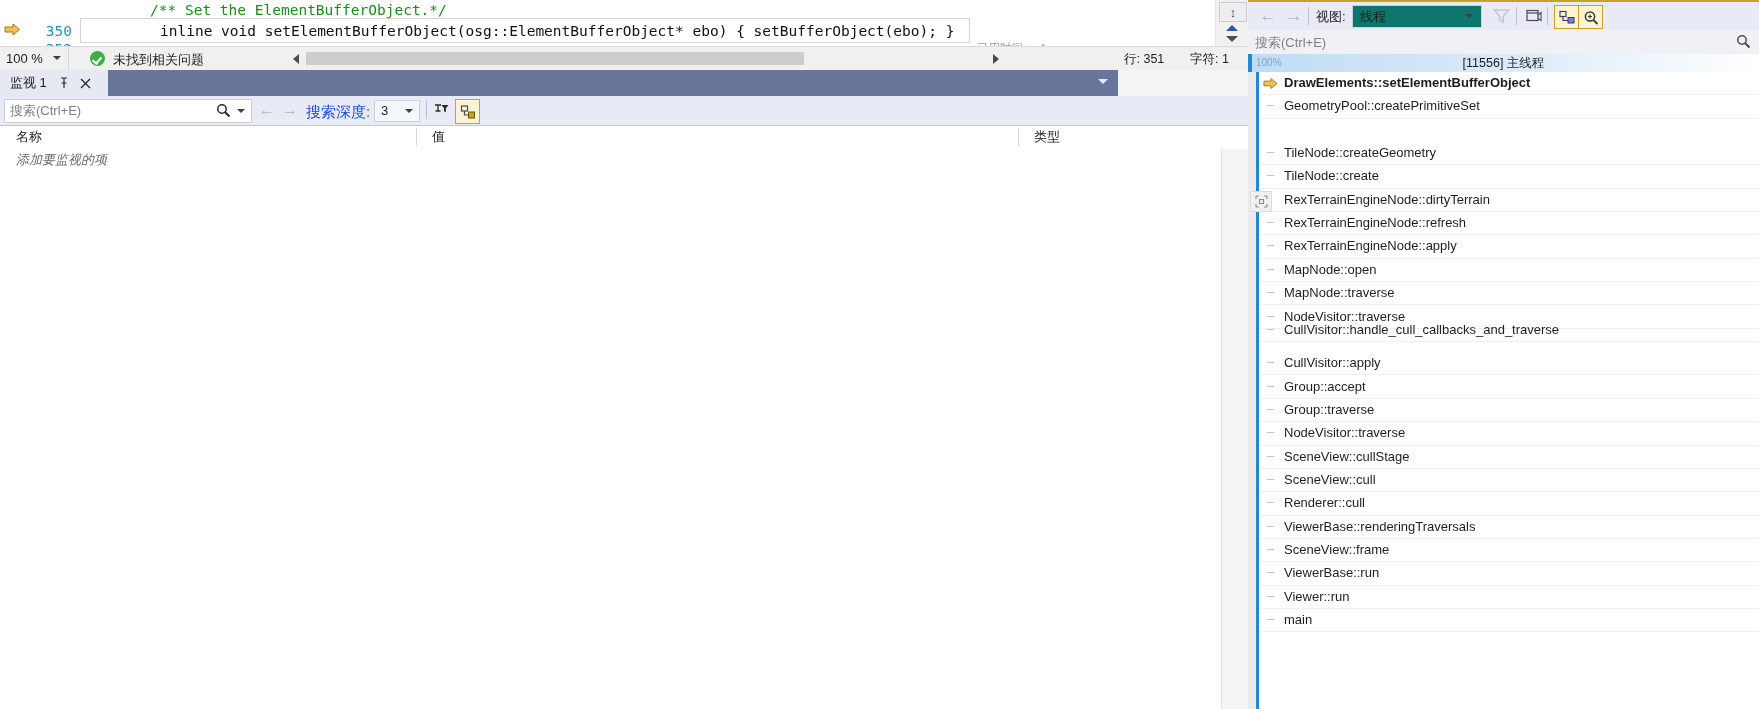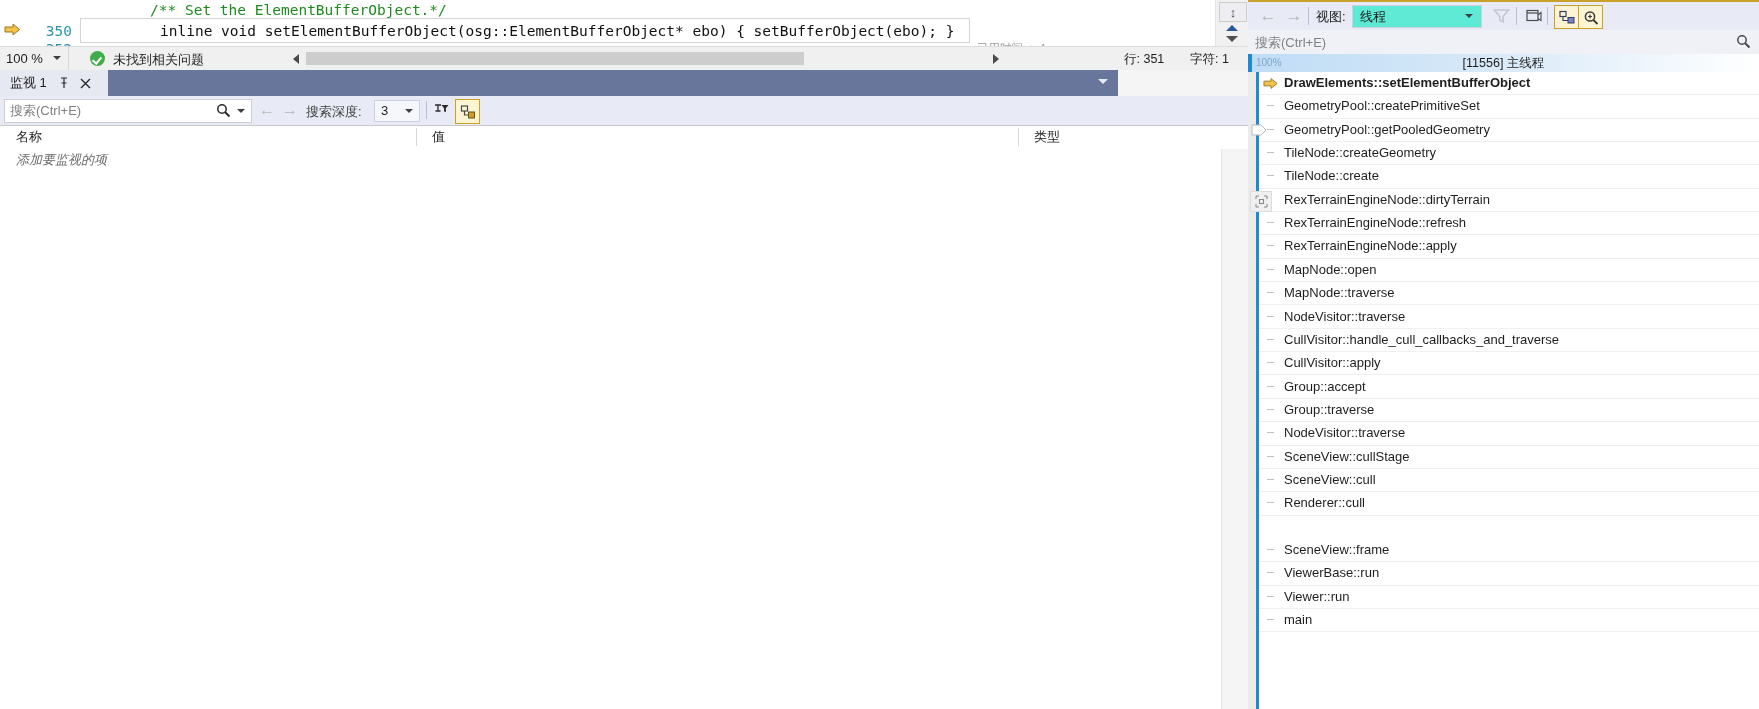--- a/index.html
+++ b/index.html
@@ -63,21 +63,21 @@
   .tab-pin{margin-left:10px;width:14px;height:14px;color:#2a2a2a;font-size:12px;display:flex;align-items:center;justify-content:center;}
   .tab-close{margin-left:8px;width:14px;height:14px;color:#2a2a2a;font-size:14px;display:flex;align-items:center;justify-content:center;}
   .tabstrip-caret{position:absolute;right:10px;top:9px;border-left:5px solid transparent;border-right:5px solid transparent;border-top:5px solid #e8eaf3;}
 
   .watch-toolbar{position:absolute;left:0;top:26px;width:1248px;height:29px;background:#e8ebf5;}
   .w-search{position:absolute;left:4px;top:3px;width:246px;height:22px;background:#fff;border:1px solid #cccedb;display:flex;align-items:center;}
   .w-search-ph{margin-left:5px;font-size:13px;color:#808080;}
   .w-search-icon{position:absolute;right:20px;top:3px;width:15px;height:15px;}
   .w-search-caret{position:absolute;right:6px;top:9px;border-left:4px solid transparent;border-right:4px solid transparent;border-top:4px solid #404040;}
   .nav-arrow{position:absolute;top:6px;width:18px;height:16px;color:#b5b5b5;font-size:16px;line-height:16px;text-align:center;}
-  .w-depth-label{position:absolute;left:306px;top:7px;font-size:13px;color:#404040;}
+  .w-depth-label{position:absolute;left:306px;top:7px;font-size:15px;color:#1d4ed8;}
   .w-depth-box{position:absolute;left:374px;top:4px;width:44px;height:20px;background:#f5f7fb;border:1px solid #cdd0dd;}
   .w-depth-val{position:absolute;left:6px;top:2px;font-size:13px;color:#1e1e1e;}
   .w-depth-caret{position:absolute;right:6px;top:8px;border-left:4px solid transparent;border-right:4px solid transparent;border-top:4px solid #404040;}
   .tb-sep{position:absolute;top:5px;width:1px;height:18px;background:#b9bed0;}
   .tb-btn{position:absolute;top:3px;width:23px;height:23px;display:flex;align-items:center;justify-content:center;}
   .tb-btn.active{background:#fdf4d3;border:1px solid #c9a227;}
 
   .grid-head{position:absolute;left:0;top:55px;width:1248px;height:24px;background:#fff;border-bottom:1px solid #dcdcdc;}
   .gh-cell{position:absolute;top:0;height:24px;line-height:24px;font-size:13px;color:#1e1e1e;padding-left:16px;box-sizing:border-box;}
   .gh-div{position:absolute;top:3px;width:1px;height:18px;background:#d8d8d8;}
@@ -86,21 +86,21 @@
   .gr-name{position:absolute;left:16px;font-size:13px;color:#6d6d6d;font-style:italic;}
   .watch-right-gutter{position:absolute;left:1221px;top:79px;width:27px;height:560px;background:#f5f5f5;border-left:1px solid #e2e2e2;}
   .watch-grid-border{position:absolute;left:0;top:55px;width:1248px;height:584px;border-top:1px solid #c8c8c8;box-sizing:border-box;pointer-events:none;}
 
   
   .right-pane{position:absolute;left:1248px;top:0;width:511px;height:709px;background:#eef1f8;}
   .cs-topline{position:absolute;left:0;top:0;width:511px;height:2px;background:#c8a02a;}
   .cs-toolbar{position:absolute;left:0;top:2px;width:511px;height:28px;background:#e8ebf5;}
   .cs-nav{position:absolute;top:5px;width:20px;height:18px;color:#b3b3b3;font-size:17px;line-height:18px;text-align:center;}
   .cs-view-label{position:absolute;left:68px;top:6px;font-size:13px;color:#1e1e1e;}
-  .cs-view-box{position:absolute;left:104px;top:3px;width:128px;height:21px;background:#5eead4;border:1px solid #cdd0dd;}
+  .cs-view-box{position:absolute;left:104px;top:3px;width:128px;height:21px;background:#0f766e;border:1px solid #cdd0dd;}
   .cs-view-val{position:absolute;left:7px;top:2px;font-size:13px;color:#1e1e1e;}
   .cs-view-caret{position:absolute;right:8px;top:8px;border-left:4px solid transparent;border-right:4px solid transparent;border-top:4px solid #404040;}
   .cs-btn{position:absolute;top:3px;width:23px;height:22px;display:flex;align-items:center;justify-content:center;}
   .cs-btn.active{background:#fdf4d3;border:1px solid #c9a227;}
 
   .cs-search{position:absolute;left:0;top:30px;width:511px;height:24px;background:#eff1f7;border-bottom:1px solid #d6d9e4;}
   .cs-search-ph{position:absolute;left:7px;top:4px;font-size:13px;color:#808080;}
   .cs-search-icon{position:absolute;right:8px;top:4px;width:15px;height:15px;}
 
   .cs-thread{position:absolute;left:0;top:54px;width:511px;height:18px;
@@ -325,29 +325,20 @@
             <svg width="16" height="15" viewBox="0 0 17 16">
               <path d="M1 5.5 H8.5 V2.8 L15 8 L8.5 13.2 V10.5 H1 Z" fill="#f2c14e" stroke="#9c7a1a" stroke-width="1"></path>
             </svg>
           </span>
           <span class="cs-row-label">DrawElements::setElementBufferObject</span>
         </div>
         <div class="cs-row" style="top: 23.35px;">
           <span class="cs-tick"></span>
           <span class="cs-row-label">GeometryPool::createPrimitiveSet</span>
         </div>
-        <div class="cs-row" style="top: 46.7px;">
-          <span class="cs-tick"></span>
-          <span class="cs-expander">
-            <svg width="17" height="14" viewBox="0 0 17 14">
-              <path d="M1 2 h9 l5 5 -5 5 H1 Z" fill="#ffffff" stroke="#b9b9b9" stroke-width="1"></path>
-            </svg>
-          </span>
-          <span class="cs-row-label">GeometryPool::getPooledGeometry</span>
-        </div>
         <div class="cs-row" style="top: 70.05px;">
           <span class="cs-tick"></span>
           <span class="cs-row-label">TileNode::createGeometry</span>
         </div>
         <div class="cs-row" style="top: 93.4px;">
           <span class="cs-tick"></span>
           <span class="cs-row-label">TileNode::create</span>
         </div>
         <div class="cs-row" style="top: 116.75px;">
           <span class="cs-icon-box">
@@ -370,21 +361,21 @@
           <span class="cs-row-label">MapNode::open</span>
         </div>
         <div class="cs-row" style="top: 210.15px;">
           <span class="cs-tick"></span>
           <span class="cs-row-label">MapNode::traverse</span>
         </div>
         <div class="cs-row" style="top: 233.5px;">
           <span class="cs-tick"></span>
           <span class="cs-row-label">NodeVisitor::traverse</span>
         </div>
-        <div class="cs-row" style="top: 257px; padding-left: 6px;">
+        <div class="cs-row" style="top: 247px; padding-left: 6px;">
           <span class="cs-tick"></span>
           <span class="cs-row-label">CullVisitor::handle_cull_callbacks_and_traverse</span>
         </div>
         <div class="cs-row" style="top: 280.2px;">
           <span class="cs-tick"></span>
           <span class="cs-row-label">CullVisitor::apply</span>
         </div>
         <div class="cs-row" style="top: 303.55px;">
           <span class="cs-tick"></span>
           <span class="cs-row-label">Group::accept</span>
@@ -401,20 +392,24 @@
           <span class="cs-tick"></span>
           <span class="cs-row-label">SceneView::cullStage</span>
         </div>
         <div class="cs-row" style="top: 396.95px;">
           <span class="cs-tick"></span>
           <span class="cs-row-label">SceneView::cull</span>
         </div>
         <div class="cs-row" style="top: 420.3px;">
           <span class="cs-tick"></span>
           <span class="cs-row-label">Renderer::cull</span>
+        </div>
+        <div class="cs-row" style="top: 443.65px;">
+          <span class="cs-tick"></span>
+          <span class="cs-row-label">ViewerBase::renderingTraversals</span>
         </div>
         <div class="cs-row" style="top: 467px;">
           <span class="cs-tick"></span>
           <span class="cs-row-label">SceneView::frame</span>
         </div>
         <div class="cs-row" style="top: 490.35px;">
           <span class="cs-tick"></span>
           <span class="cs-row-label">ViewerBase::run</span>
         </div>
         <div class="cs-row" style="top: 513.7px;">

